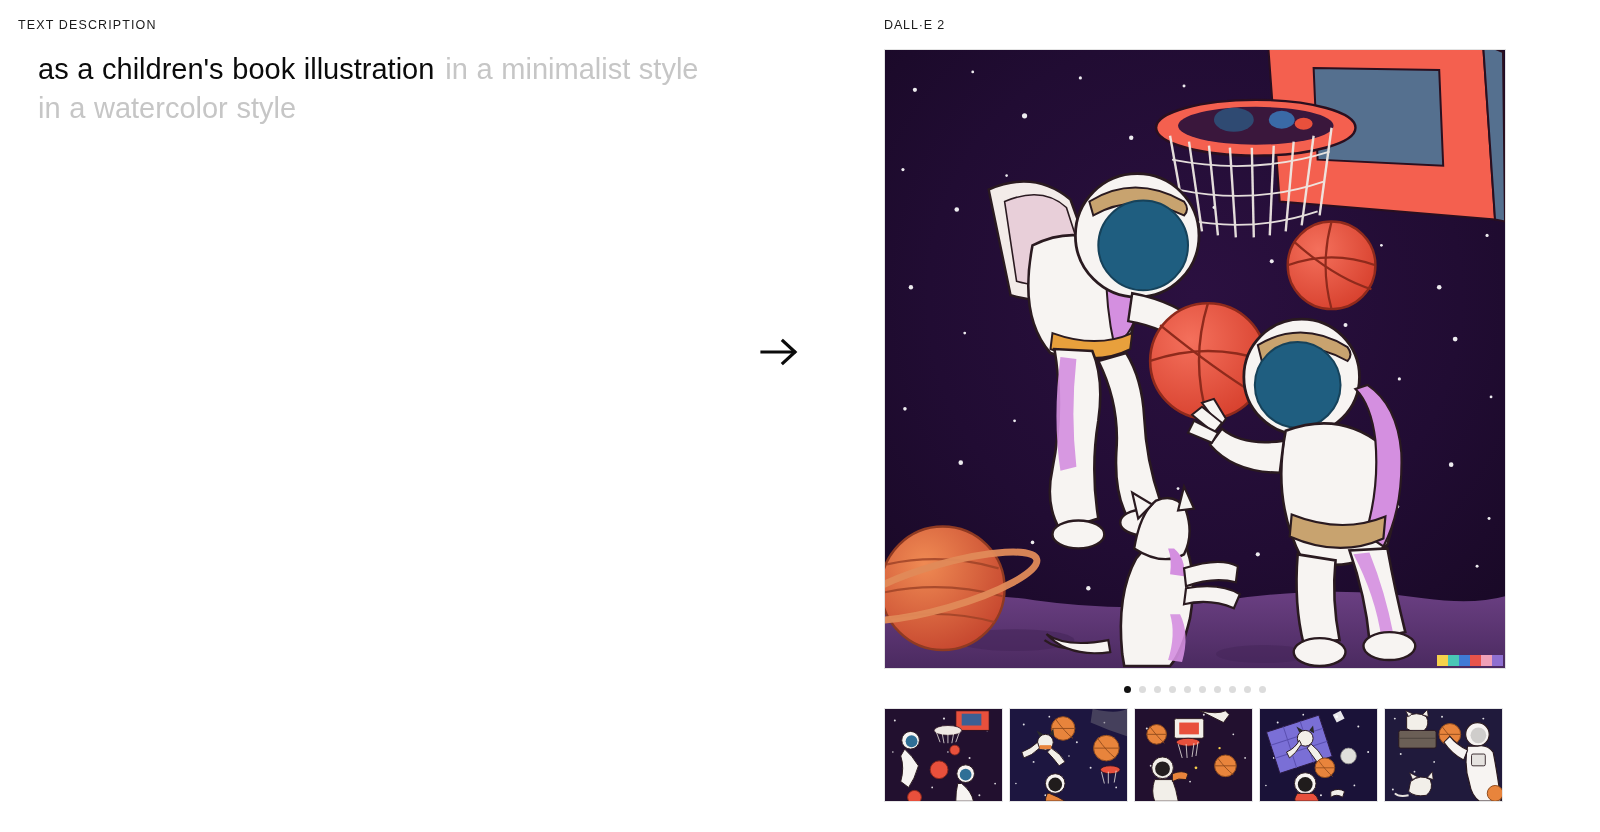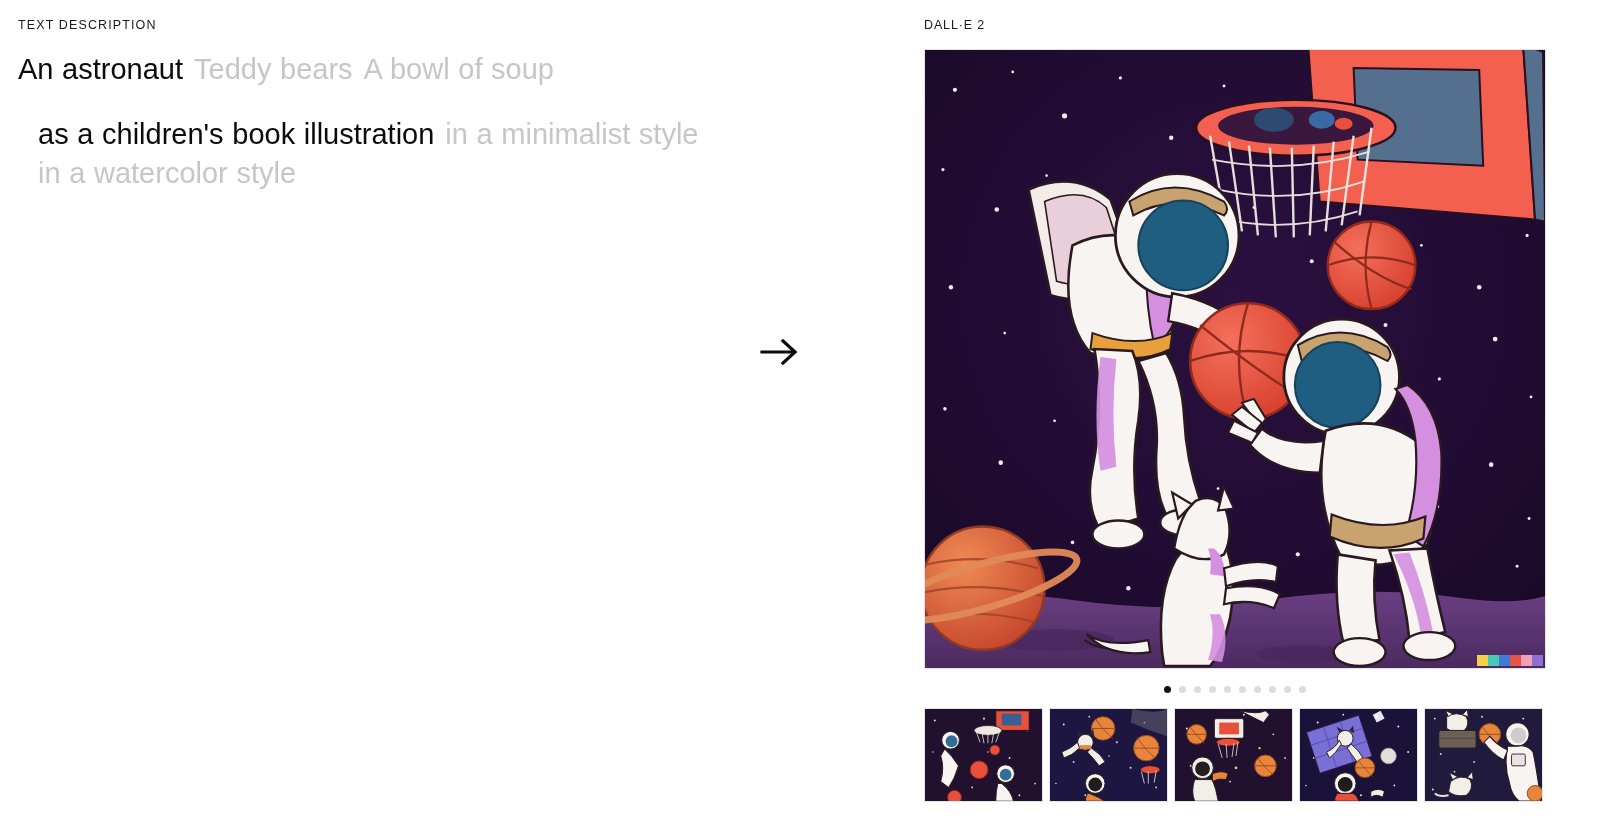--- a/index.html
+++ b/index.html
@@ -62,21 +62,21 @@
     height: 44px;
     display: flex;
     align-items: center;
     justify-content: center;
   }
   .arrow-wrap svg { display: block; }
 
   
   .right-panel {
     position: absolute;
-    left: 924px;
+    left: 884px;
     top: 18px;
     width: 624px;
   }
   .right-label {
     font-size: 12.5px;
     letter-spacing: 0.07em;
     color: #1a1a1a;
     font-weight: 500;
     margin-bottom: 17px;
   }
@@ -140,23 +140,20 @@
 </head>
 <body>
 
 <div class="page">
 
   <div class="left-panel">
     <div class="section-label">TEXT DESCRIPTION</div>
 
     <div class="prompt-rows">
 
-      <div class="prompt-row">
-        <span class="chip selected">An astronaut</span><span class="chip-gap"></span><span class="chip">Teddy bears</span><span class="chip-gap"></span><span class="chip">A bowl of soup</span>
-      </div>
 
 
       <div class="prompt-row">
         <span class="chip selected">as a children's book illustration</span><span class="chip-gap"></span><span class="chip">in a minimalist style</span><span class="chip-gap"></span><span class="chip">in a watercolor style</span>
       </div>
 
     </div>
   </div>
 
   <div class="arrow-wrap">

